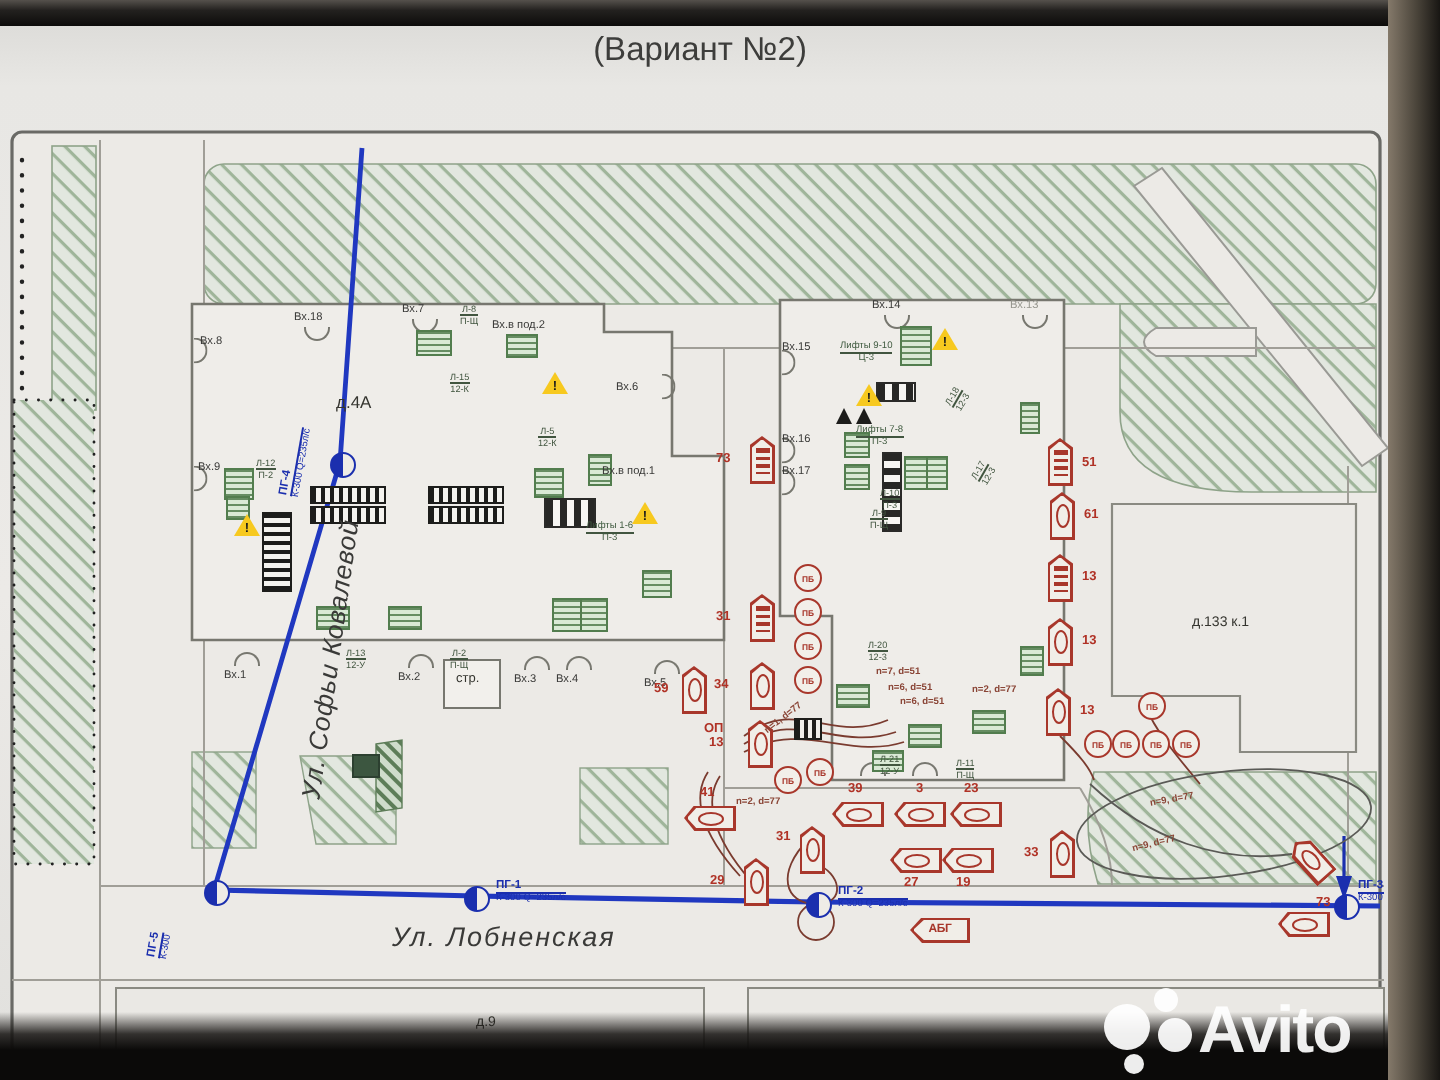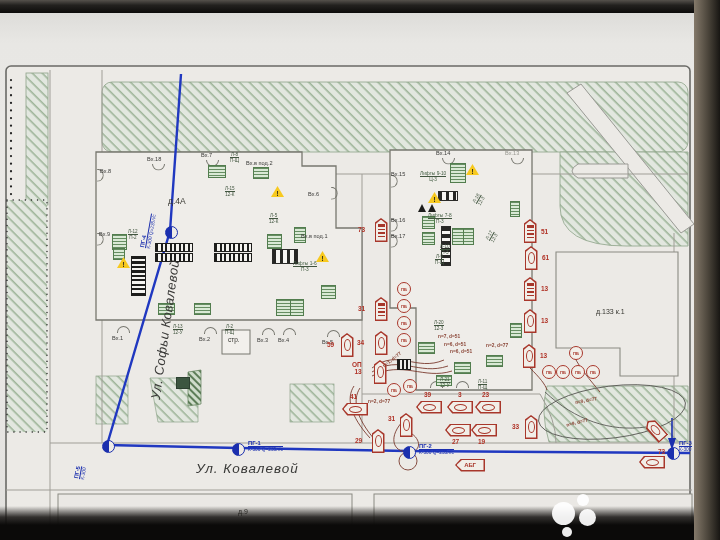--- a/index.html
+++ b/index.html
@@ -471,31 +471,33 @@
         <span class="hyd-spec">К-300 Q=235л/с</span>
       </div>
       <div class="hyd" style="left: 666.5px; top: 446.5px;"></div>
       <div class="hyd-lbl" style="left: 679px; top: 440px;">
         <span class="hyd-id">ПГ-3</span>
         <span class="hyd-spec">К-300</span>
       </div>
     </div>
 
   <div class="abs title">
+    <div>(Вариант №2)</div>
   </div>
 
   <div class="abs street-v">Ул. Софьи Ковалевой</div>
-  <div class="abs street-h">Ул. Ковалевой</div>
+  <div class="abs street-h">Ул. Лобненская</div>
 
   <div class="abs bar-top"></div>
   <div class="abs bar-bottom"></div>
   <div class="abs bar-right"></div>
 
   <div class="abs wm">
     <div class="wm-logo">
       <i style="left:0;top:10px;width:23px;height:23px;"></i>
       <i style="left:25px;top:2px;width:12px;height:12px;"></i>
       <i style="left:27px;top:17px;width:17px;height:17px;"></i>
       <i style="left:10px;top:35px;width:10px;height:10px;"></i>
     </div>
+    <span class="wm-text">Avito</span>
   </div>
 
 </div>
 
 </body></html>

